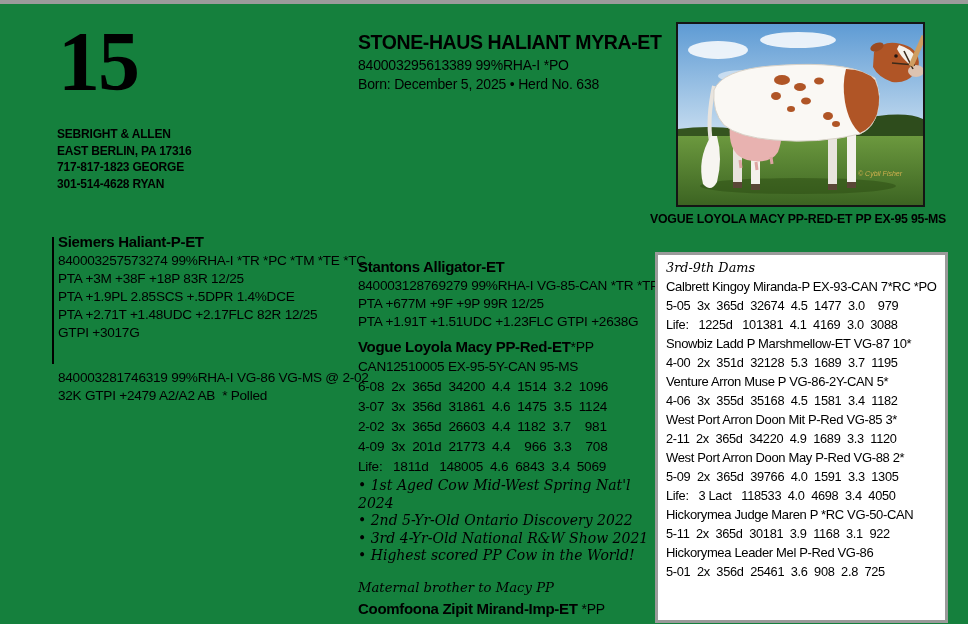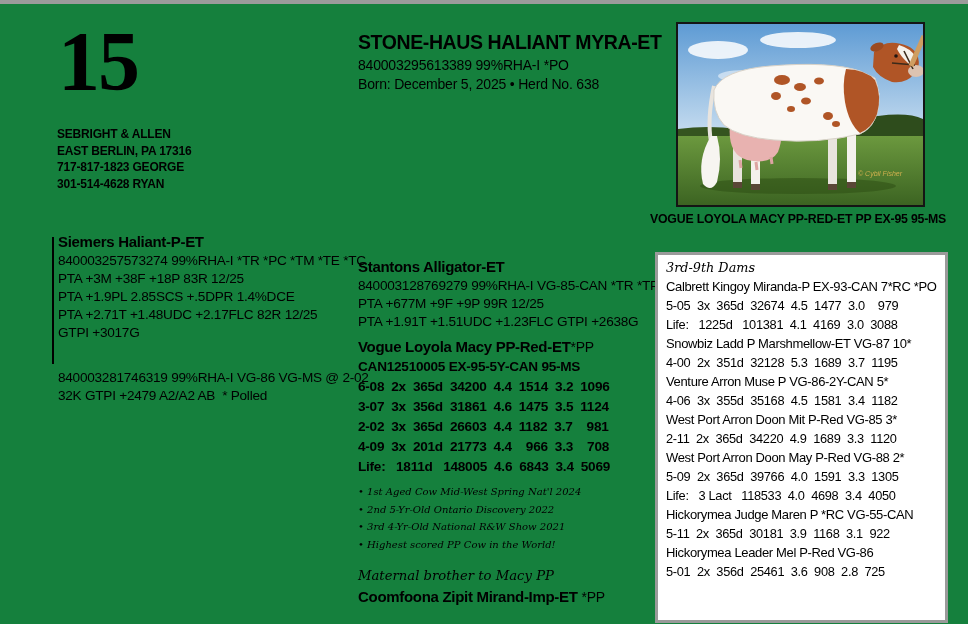--- a/index.html
+++ b/index.html
@@ -27,23 +27,23 @@
   .ped-rule{position:absolute;left:52px;top:237px;width:2px;height:127px;background:#000;}
 
   .sire-block{position:absolute;left:58px;top:232px;width:292px;}
   .dam-block{position:absolute;left:58px;top:369px;width:300px;}
   .ped-name{font-weight:700;font-size:15px;letter-spacing:-0.3px;line-height:20px;}
   .ped-line{font-size:13.6px;line-height:18px;letter-spacing:-0.25px;white-space:pre;}
 
   .mid-col{position:absolute;left:358px;top:257px;width:294px;}
   .mid-col .ped-name2{font-weight:700;font-size:15px;letter-spacing:-0.3px;line-height:20px;margin-top:6px;}
   .mid-col .ped-name2 .suffix{font-weight:400;font-size:14px;}
-  .record-line{font-size:13.6px;line-height:20px;letter-spacing:-0.25px;white-space:pre;font-weight:bold;}
-  .bullets{margin-top:6px;font-family:"DejaVu Serif",serif;font-style:italic;
-           font-size:10px;line-height:17.5px;}
+  .record-line{font-size:13.6px;line-height:20px;letter-spacing:-0.25px;white-space:pre;}
+  .bullets{margin-top:0;font-family:"DejaVu Serif",serif;font-style:italic;
+           font-size:14px;line-height:17.5px;}
   .note{margin-top:14px;font-family:"DejaVu Serif",serif;font-style:italic;
         font-size:13.2px;line-height:18px;}
   .brother{margin-top:2px;font-weight:700;font-size:15px;letter-spacing:-0.3px;line-height:20px;}
   .brother .suffix{font-weight:400;font-size:14px;margin-left:4px;}
 
   .dams-box{position:absolute;left:655px;top:252px;width:293px;height:371px;
             border:3px solid #9a9a9a;box-sizing:border-box;padding:4px 8px 0 8px;background:#fff;}
   .dams-title{font-family:"DejaVu Serif",serif;font-style:italic;font-size:12.8px;line-height:18px;}
   .dam-name{font-size:13px;line-height:19px;letter-spacing:-0.35px;white-space:pre;}
   .dam-name .bold{font-weight:400;}
@@ -187,19 +187,19 @@
         <div class="dam-record">Life:   1225d   101381  4.1  4169  3.0  3088</div>
         <div class="dam-name"><span class="bold">Snowbiz Ladd P Marshmellow-ET </span><span>VG-87 10*</span></div>
         <div class="dam-record">4-00  2x  351d  32128  5.3  1689  3.7  1195</div>
         <div class="dam-name"><span class="bold">Venture Arron Muse P </span><span>VG-86-2Y-CAN 5*</span></div>
         <div class="dam-record">4-06  3x  355d  35168  4.5  1581  3.4  1182</div>
         <div class="dam-name"><span class="bold">West Port Arron Doon Mit P-Red </span><span>VG-85 3*</span></div>
         <div class="dam-record">2-11  2x  365d  34220  4.9  1689  3.3  1120</div>
         <div class="dam-name"><span class="bold">West Port Arron Doon May P-Red </span><span>VG-88 2*</span></div>
         <div class="dam-record">5-09  2x  365d  39766  4.0  1591  3.3  1305</div>
         <div class="dam-record">Life:   3 Lact   118533  4.0  4698  3.4  4050</div>
-        <div class="dam-name"><span class="bold">Hickorymea Judge Maren P </span><span>*RC VG-55-CAN</span></div>
+        <div class="dam-name"><span class="bold">Hickorymea Judge Maren P </span><span>*RC VG-50-CAN</span></div>
         <div class="dam-record">5-11  2x  365d  30181  3.9  1168  3.1  922</div>
         <div class="dam-name"><span class="bold">Hickorymea Leader Mel P-Red </span><span>VG-86</span></div>
         <div class="dam-record">5-01  2x  356d  25461  3.6  908  2.8  725</div>
       </div>
   </div>
 </div>
 
 </body></html>

